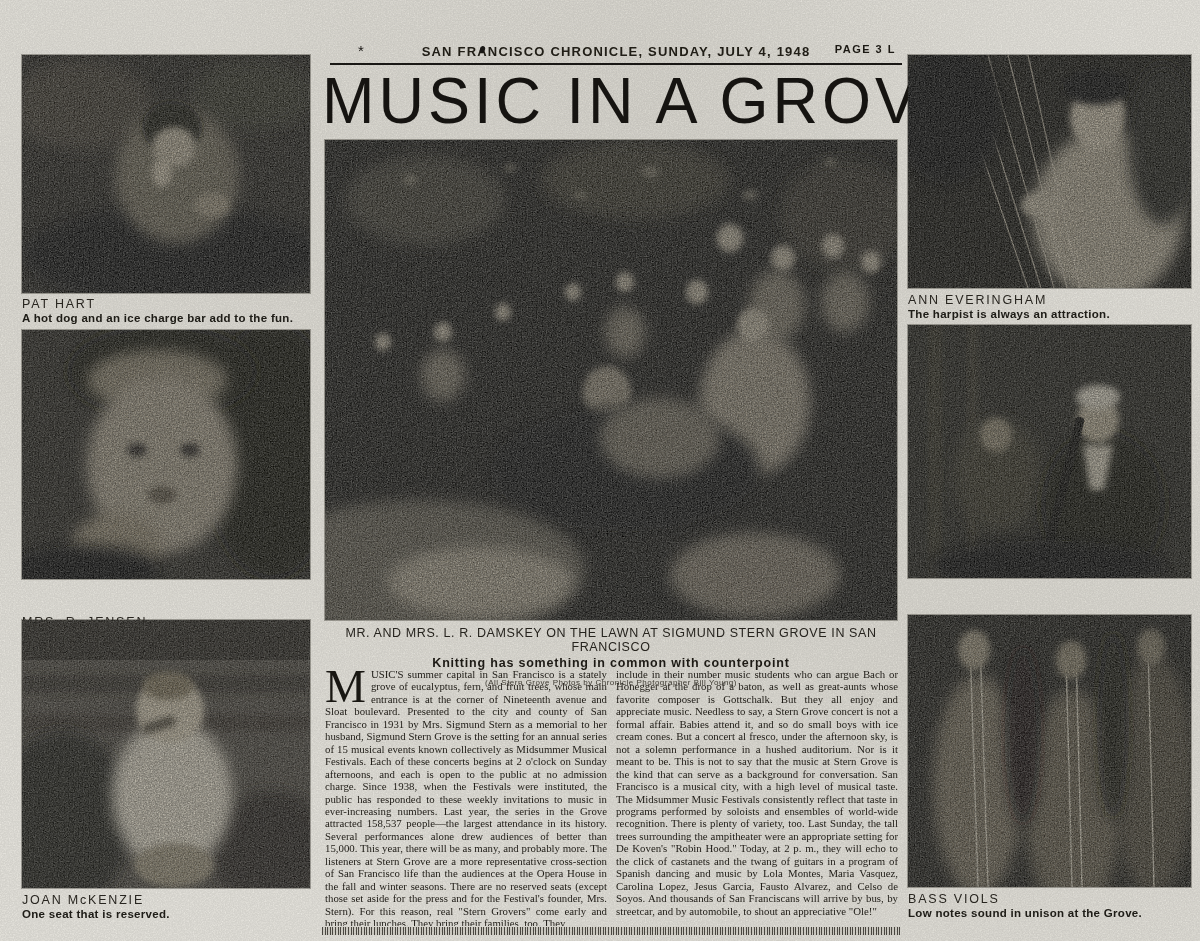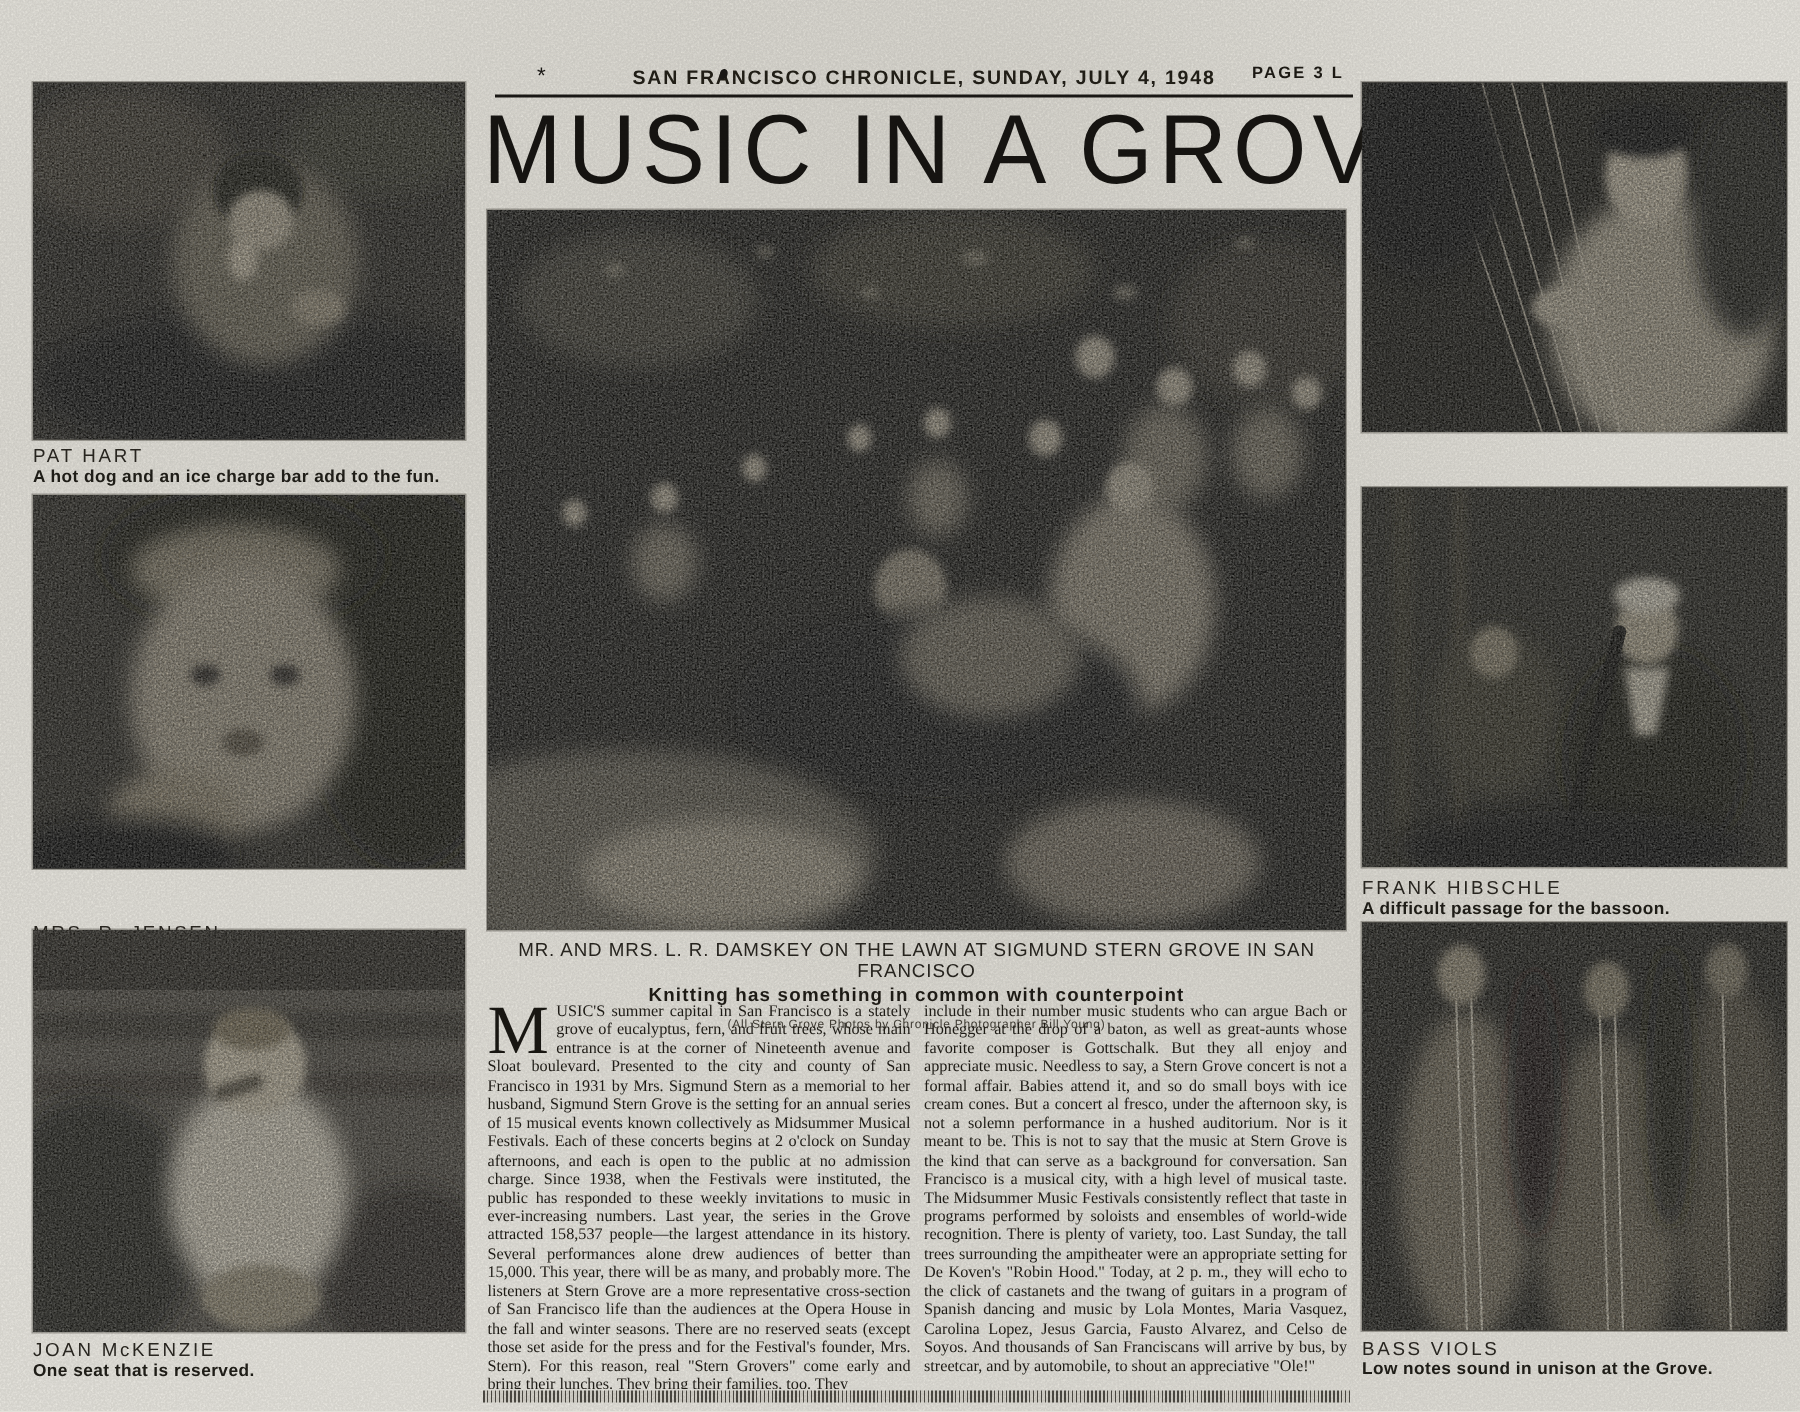--- a/index.html
+++ b/index.html
@@ -220,42 +220,42 @@
         <line x1="80" y1="0" x2="146" y2="233"></line>
         <line x1="100" y1="0" x2="159" y2="233"></line>
         <line x1="120" y1="0" x2="172" y2="233"></line>
       </g>
       <ellipse cx="135" cy="150" rx="22" ry="14" fill="#b9b09b" filter="url(#soft2)"></ellipse>
       <ellipse cx="40" cy="60" rx="55" ry="70" fill="#0f0e0a" filter="url(#soft)"></ellipse>
       <rect width="283" height="233" filter="url(#grainD)" opacity="0.5"></rect>
       <rect width="283" height="233" filter="url(#grainW)" opacity="0.3"></rect>
     </svg>
   </div>
+  <div class="photo-caption" id="cap-ann">
+    <div class="cap-name">ANN EVERINGHAM</div>
+    <div class="cap-desc">The harpist is always an attraction.</div>
+  </div>
 
   <div class="photo" id="photo-frank">
     <svg viewBox="0 0 283 253" preserveAspectRatio="none">
       <rect width="283" height="253" fill="#26251f"></rect>
       <rect x="20" y="0" width="14" height="253" fill="#383428" opacity="0.8" filter="url(#soft2)"></rect>
       <rect x="60" y="0" width="10" height="253" fill="#423d2f" opacity="0.7" filter="url(#soft2)"></rect>
       <ellipse cx="90" cy="150" rx="45" ry="55" fill="#3a372c" filter="url(#soft)"></ellipse>
       <ellipse cx="88" cy="110" rx="16" ry="17" fill="#8f8670" filter="url(#soft2)"></ellipse>
       <ellipse cx="195" cy="180" rx="62" ry="75" fill="#15130e" filter="url(#soft)"></ellipse>
       <ellipse cx="190" cy="95" rx="21" ry="23" fill="#b5ab93" filter="url(#soft2)"></ellipse>
       <ellipse cx="190" cy="72" rx="22" ry="12" fill="#d8d2c0" filter="url(#soft2)"></ellipse>
       <polygon points="175,120 205,120 196,165 182,165" fill="#cfc8b4" filter="url(#soft2)"></polygon>
       <rect x="150" y="90" width="9" height="150" rx="4" fill="#0d0c09" transform="rotate(14 155 165)"></rect>
       <ellipse cx="140" cy="240" rx="120" ry="25" fill="#0f0e0a" filter="url(#soft)"></ellipse>
       <rect width="283" height="253" filter="url(#grainD)" opacity="0.5"></rect>
       <rect width="283" height="253" filter="url(#grainW)" opacity="0.3"></rect>
     </svg>
   </div>
-  <div class="photo-caption" id="cap-frank">
-    <div class="cap-name">FRANK HIBSCHLE</div>
-    <div class="cap-desc">A difficult passage for the bassoon.</div>
-  </div>
 
   <div class="photo" id="photo-bass">
     <svg viewBox="0 0 283 272" preserveAspectRatio="none">
       <rect width="283" height="272" fill="#1d1c17"></rect>
       <ellipse cx="70" cy="170" rx="45" ry="110" fill="#766d5a" filter="url(#soft)"></ellipse>
       <ellipse cx="165" cy="190" rx="48" ry="115" fill="#655d4b" filter="url(#soft)"></ellipse>
       <ellipse cx="245" cy="160" rx="40" ry="120" fill="#4d4637" filter="url(#soft)"></ellipse>
       <ellipse cx="115" cy="120" rx="18" ry="90" fill="#12110c" filter="url(#soft)"></ellipse>
       <ellipse cx="205" cy="110" rx="16" ry="95" fill="#14130d" filter="url(#soft)"></ellipse>
       <g stroke="#ded7c3" stroke-width="1.4" opacity="0.9">

